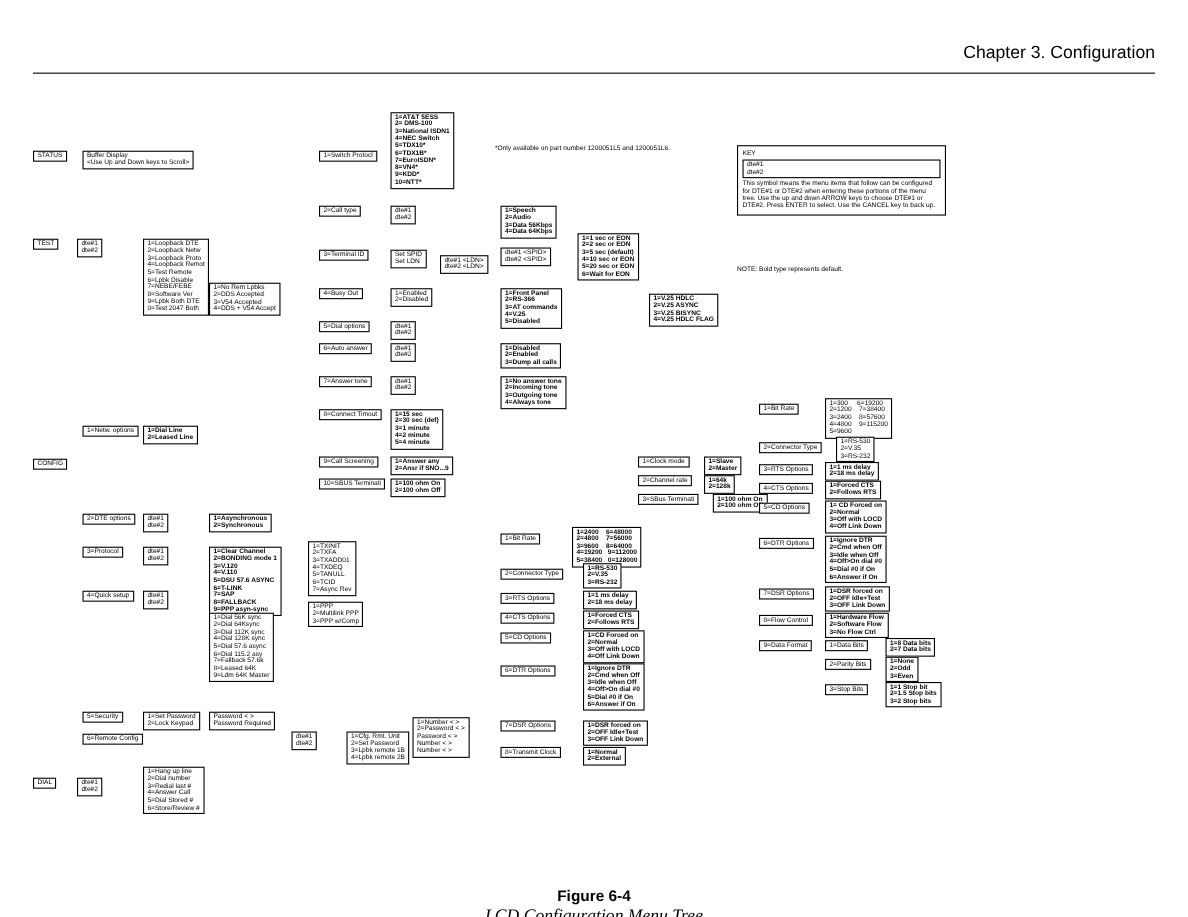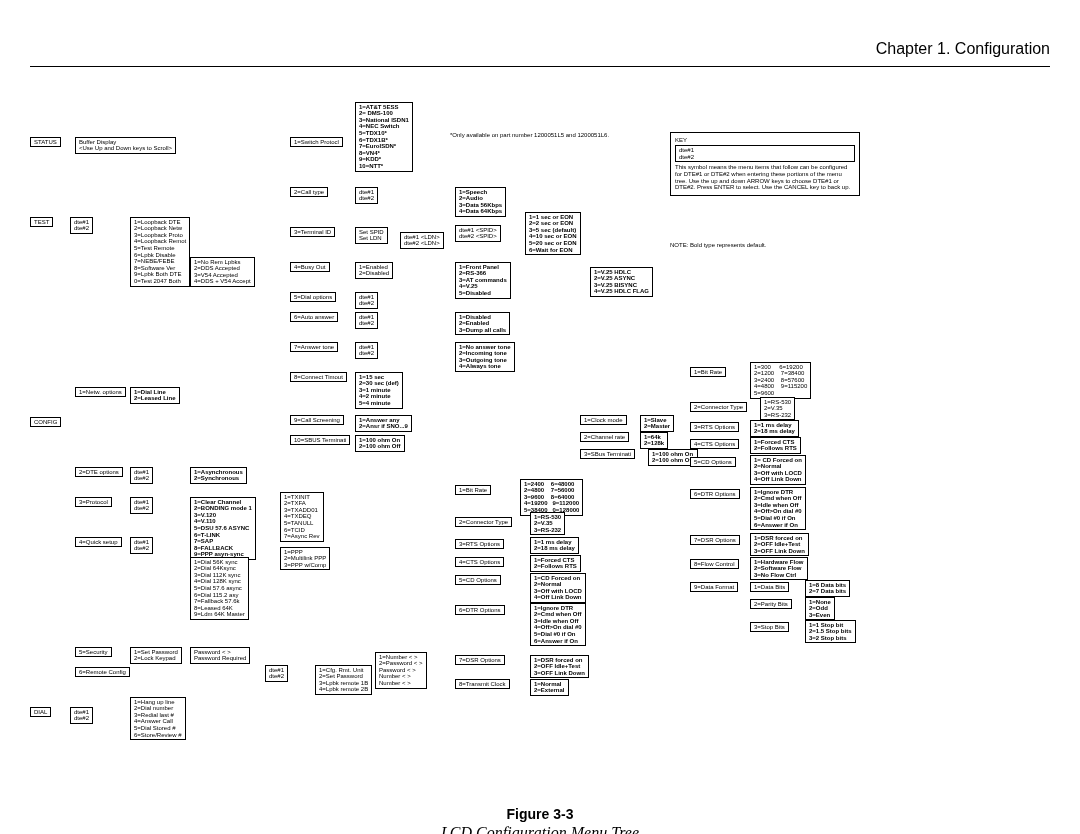--- a/index.html
+++ b/index.html
@@ -55,21 +55,21 @@
     font-size: 6px;
   }
   .note {
     position: absolute;
     font-size: 6px;
   }
 </style>
 </head>
 <body>
 
-<div class="chapter-title">Chapter 1. Configuration</div>
+<div class="chapter-title">Chapter 3. Configuration</div>
 
 <div class="diagram">
 
   <div class="node" style="left:0;top:40px">STATUS</div>
   <div class="node" style="left:45px;top:40px;white-space:pre">Buffer Display
 &lt;Use Up and Down keys to Scroll&gt;</div>
 
   <div class="node" style="left:0;top:120px">TEST</div>
   <div class="node" style="left:40px;top:120px;white-space:pre">dte#1
 dte#2</div>
@@ -343,14 +343,14 @@
 
   <div class="key-box" style="left:640px;top:35px;width:180px">
     <div>KEY</div>
     <div class="node" style="position:relative;margin:2px 0;white-space:pre"><span>dte#1</span><br><span>dte#2</span></div>
     <div style="white-space:normal">This symbol means the menu items that follow can be configured for DTE#1 or DTE#2 when entering these portions of the menu tree. Use the up and down ARROW keys to choose DTE#1 or DTE#2. Press ENTER to select. Use the CANCEL key to back up.</div>
   </div>
   <div class="note" style="left:640px;top:145px">NOTE: Bold type represents default.</div>
 
 </div>
 
-<div class="figure-label">Figure 3-3</div>
+<div class="figure-label">Figure 6-4</div>
 <div class="figure-caption">LCD Configuration Menu Tree</div>
 
 </body></html>

